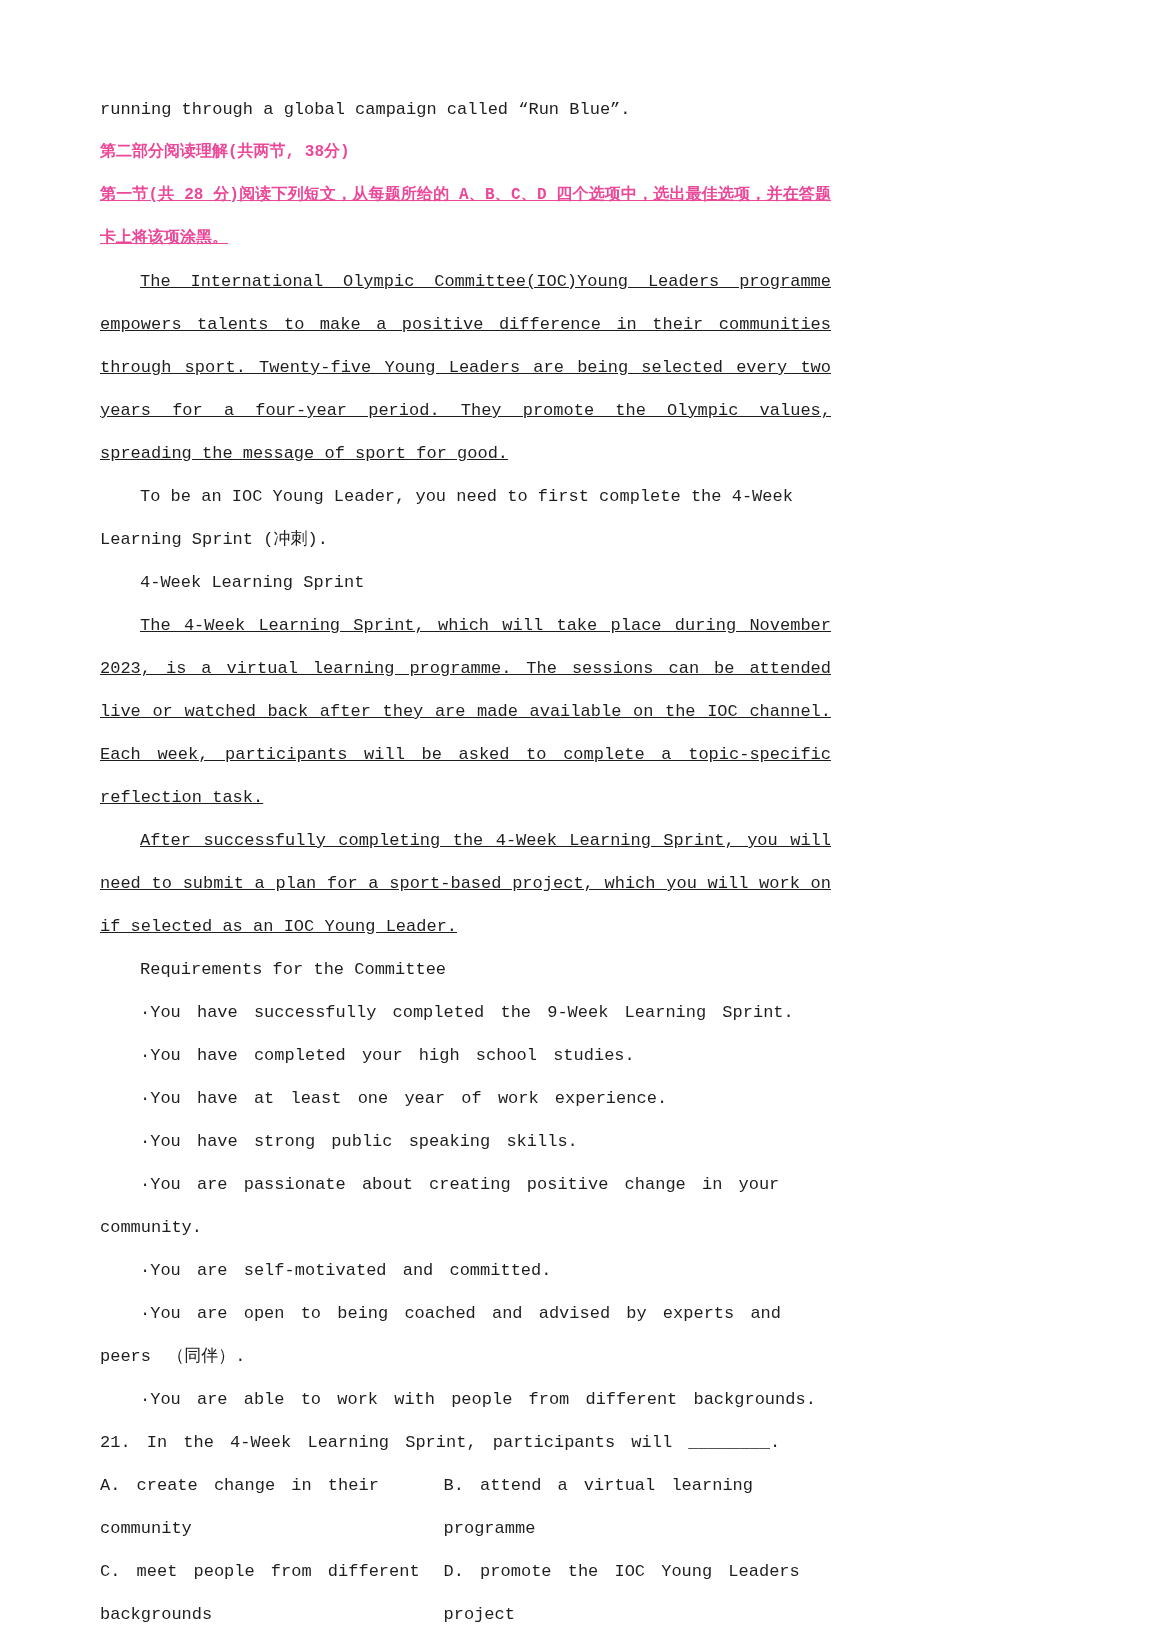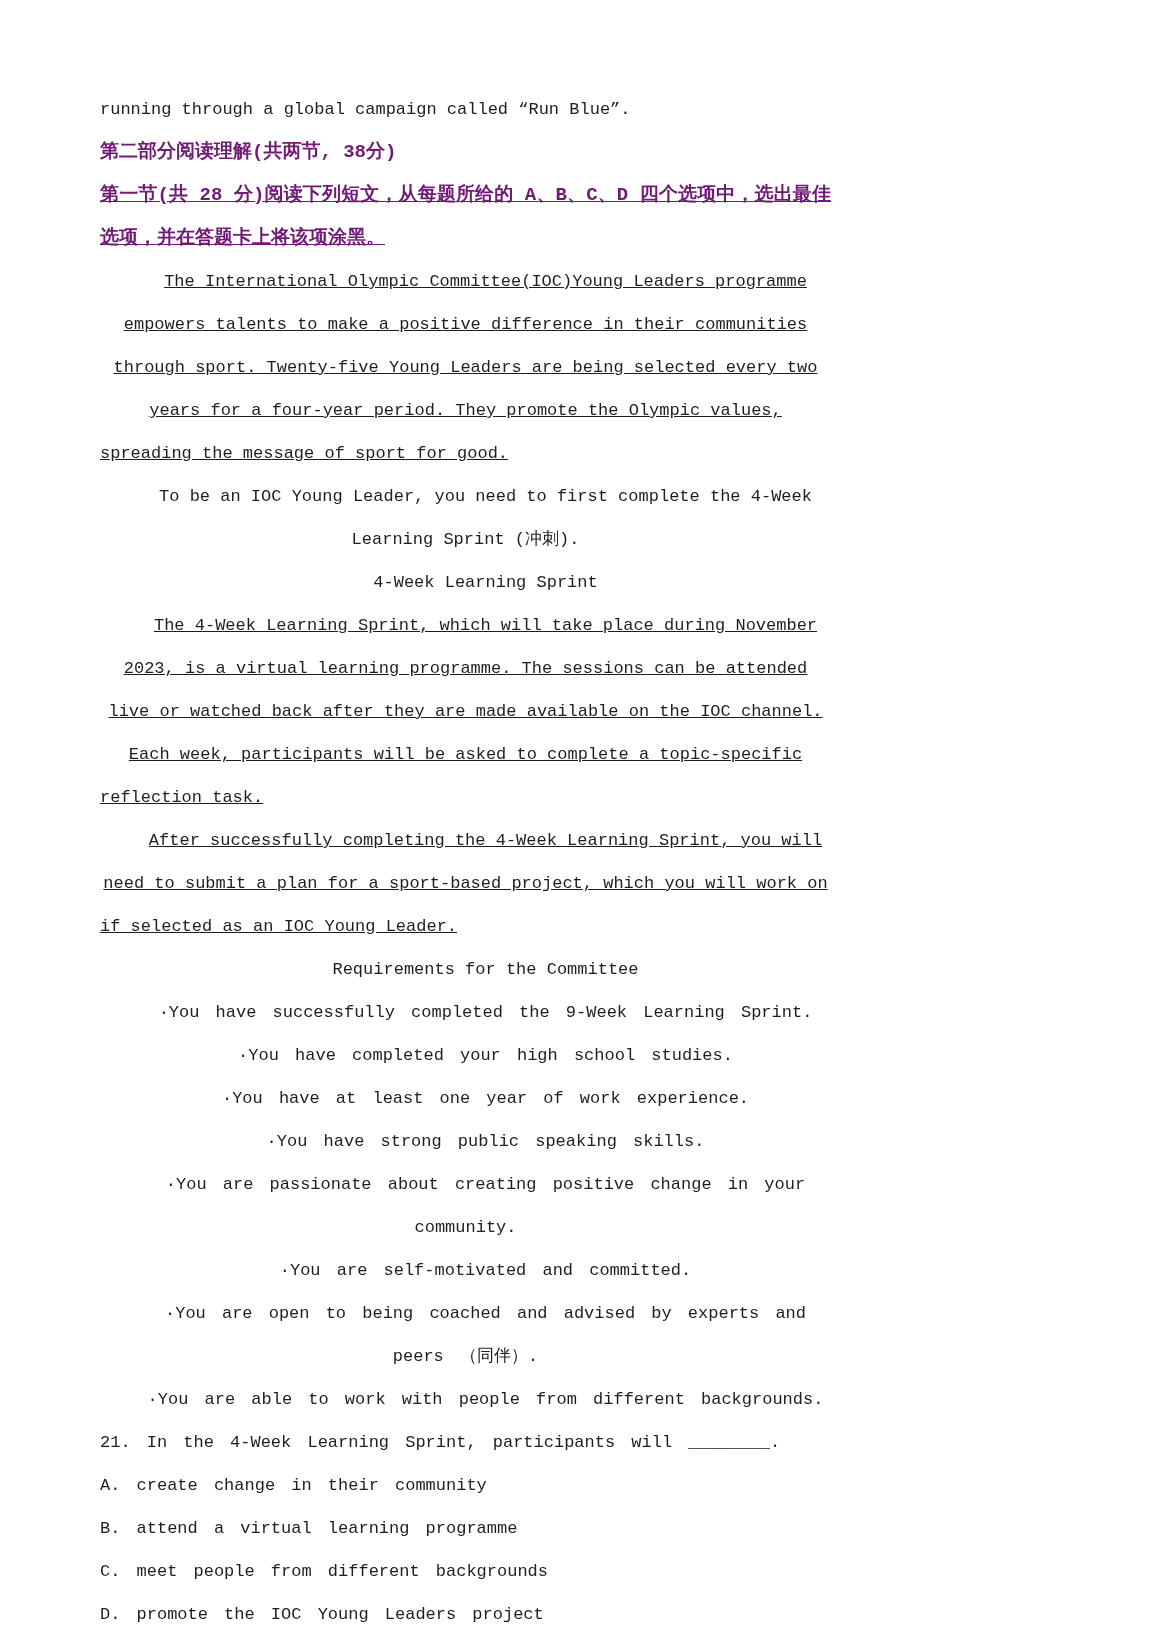--- a/index.html
+++ b/index.html
@@ -19,31 +19,30 @@
     font-size: 17px;
     line-height: 43px;
   }
   p { margin: 0; }
   .en { text-align: left; }
   .justify {
     text-align: justify;
     text-align-last: left;
     text-decoration: underline;
   }
-  .indent { text-indent: 40px; text-align: center; }
+  .indent { text-indent: 40px; }
   .spaced { word-spacing: 0.35em; }
   .zh-heading {
     font-weight: 700;
-    font-size: 19px;
+    font-size: 16px;
     line-height: 43px;
-    color: #701a75;
+    color: #ec4899;
   }
   .options-row {
     display: flex;
-    flex-direction: column;
     word-spacing: 0.35em;
   }
   .options-row .opt-left {
     flex: 0 0 47%;
   }
   .options-row .opt-right {
     flex: 1 1 auto;
   }
 </style>
 </head>

